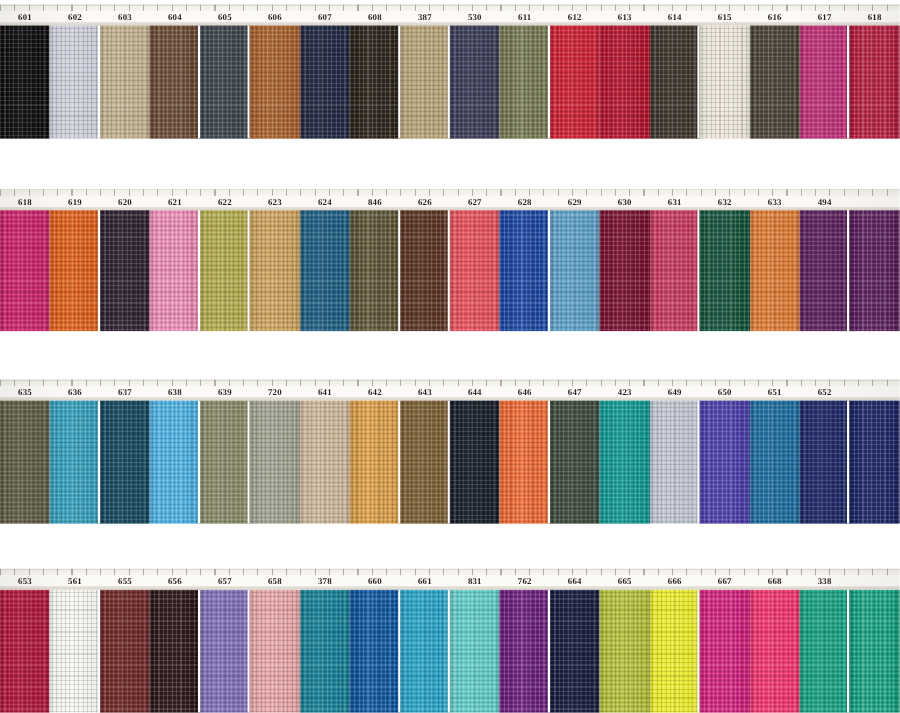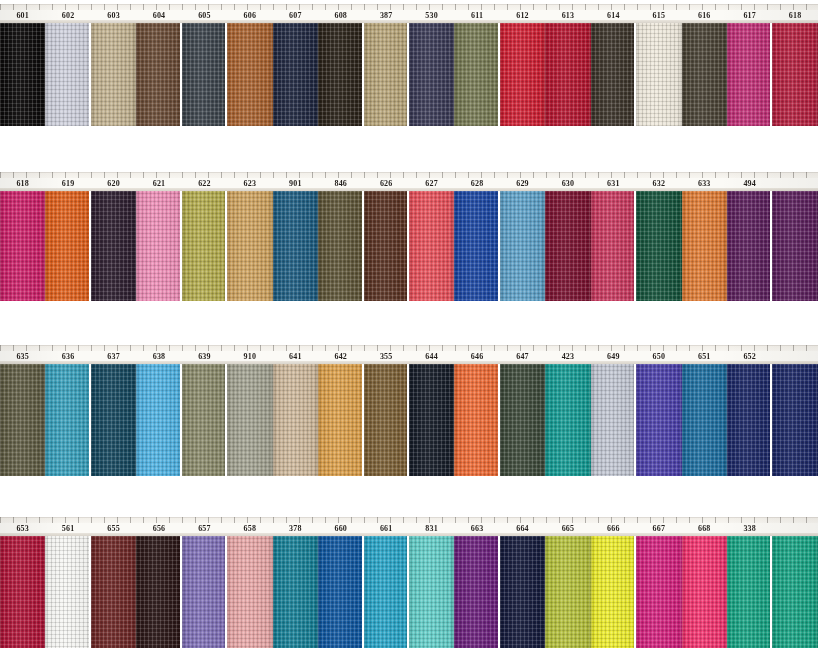--- a/index.html
+++ b/index.html
@@ -340,21 +340,21 @@
           <div class="shade"></div>
         </div>
       </div>
       <div class="labels">
         <div class="label-cell">618</div>
         <div class="label-cell">619</div>
         <div class="label-cell">620</div>
         <div class="label-cell">621</div>
         <div class="label-cell">622</div>
         <div class="label-cell">623</div>
-        <div class="label-cell">901</div>
+        <div class="label-cell">624</div>
         <div class="label-cell">846</div>
         <div class="label-cell">626</div>
         <div class="label-cell">627</div>
         <div class="label-cell">628</div>
         <div class="label-cell">629</div>
         <div class="label-cell">630</div>
         <div class="label-cell">631</div>
         <div class="label-cell">632</div>
         <div class="label-cell">633</div>
         <div class="label-cell">494</div>
@@ -439,24 +439,24 @@
           <div class="weave"></div>
           <div class="shade"></div>
         </div>
       </div>
       <div class="labels">
         <div class="label-cell">635</div>
         <div class="label-cell">636</div>
         <div class="label-cell">637</div>
         <div class="label-cell">638</div>
         <div class="label-cell">639</div>
-        <div class="label-cell">910</div>
+        <div class="label-cell">720</div>
         <div class="label-cell">641</div>
         <div class="label-cell">642</div>
-        <div class="label-cell">355</div>
+        <div class="label-cell">643</div>
         <div class="label-cell">644</div>
         <div class="label-cell">646</div>
         <div class="label-cell">647</div>
         <div class="label-cell">423</div>
         <div class="label-cell">649</div>
         <div class="label-cell">650</div>
         <div class="label-cell">651</div>
         <div class="label-cell">652</div>
         <div class="label-cell" style="visibility: hidden;">652</div>
       </div>
@@ -544,21 +544,21 @@
         <div class="label-cell">653</div>
         <div class="label-cell">561</div>
         <div class="label-cell">655</div>
         <div class="label-cell">656</div>
         <div class="label-cell">657</div>
         <div class="label-cell">658</div>
         <div class="label-cell">378</div>
         <div class="label-cell">660</div>
         <div class="label-cell">661</div>
         <div class="label-cell">831</div>
-        <div class="label-cell">663</div>
+        <div class="label-cell">762</div>
         <div class="label-cell">664</div>
         <div class="label-cell">665</div>
         <div class="label-cell">666</div>
         <div class="label-cell">667</div>
         <div class="label-cell">668</div>
         <div class="label-cell">338</div>
         <div class="label-cell" style="visibility: hidden;">669</div>
       </div>
     </div>
   </div>

